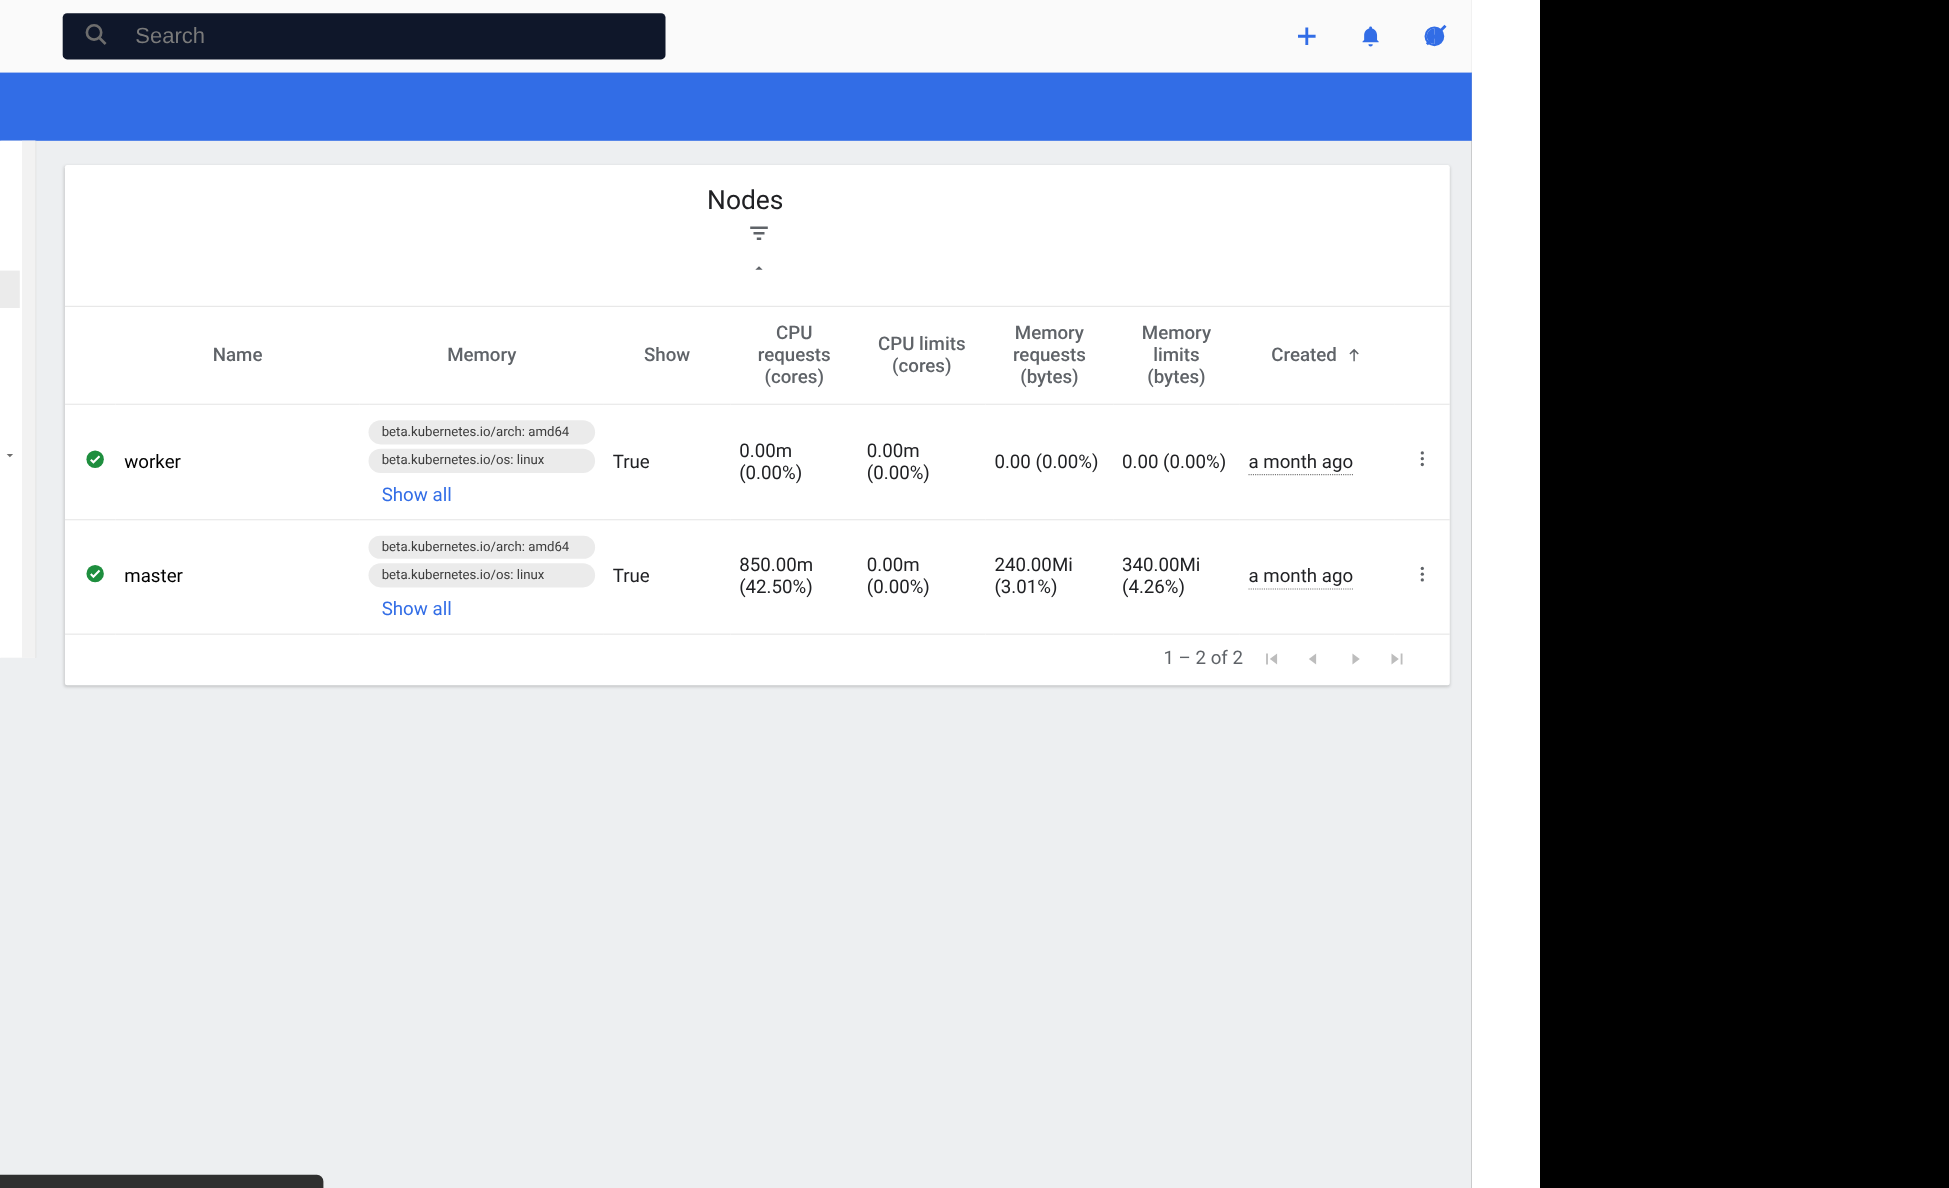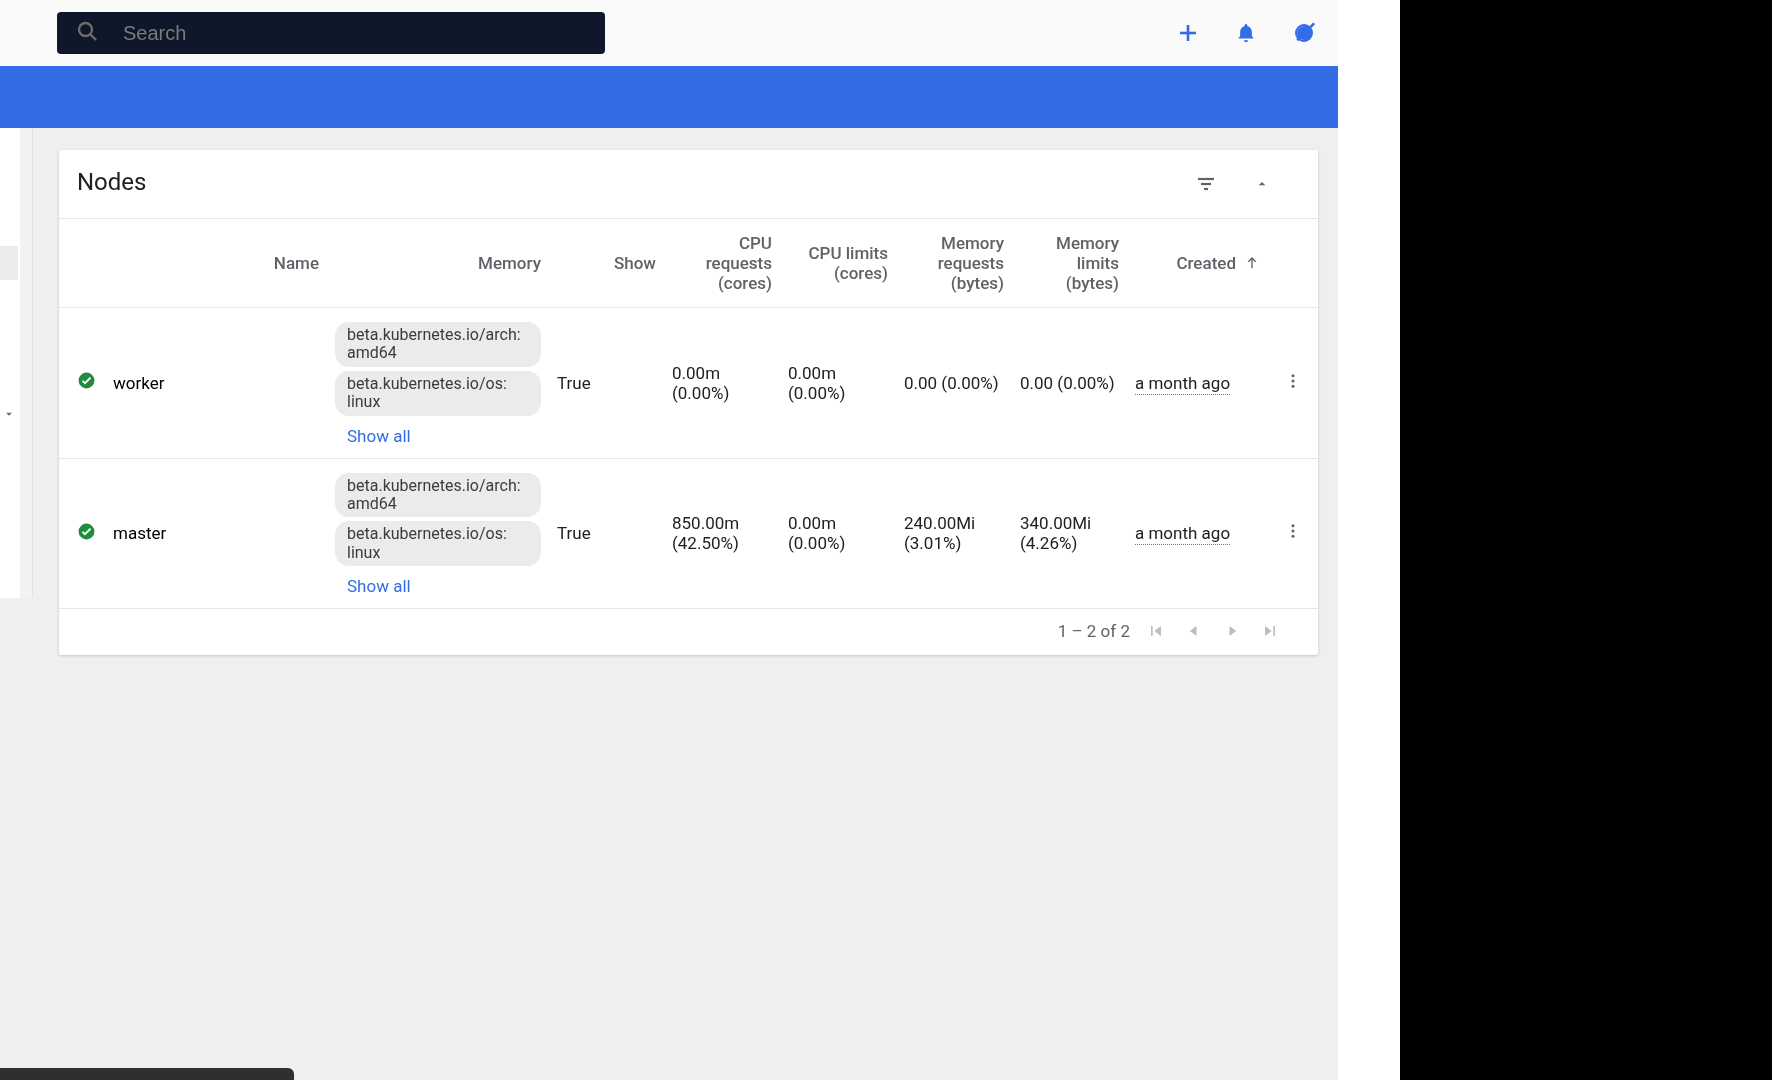--- a/index.html
+++ b/index.html
@@ -88,22 +88,24 @@
   .card {
     position: absolute;
     left: 59px; top: 150px;
     width: 1259px;
     background: #ffffff;
     border-radius: 2px;
     box-shadow: 0 1px 3px rgba(0,0,0,0.18);
   }
   .card-header {
     display: flex;
+    align-items: center;
     padding: 18px 40px 18px 18px;
     border-bottom: 1px solid #e6e6e6;
+    flex-direction: column;
   }
   .card-title {
     font-size: 24px;
     font-weight: 400;
     color: #202124;
   }
   .card-header-spacer { flex: 1; }
   .card-header-icon {
     width: 32px; height: 32px;
     display:flex; align-items:center; justify-content:center;
@@ -111,21 +113,21 @@
     margin-left: 24px;
   }
 
   
   table.nodes {
     width: 100%;
     border-collapse: collapse;
     table-layout: fixed;
   }
   table.nodes thead th {
-    text-align: right;
+    text-align: center;
     font-size: 17px;
     font-weight: 500;
     color: #5f6368;
     padding: 14px 8px;
     border-bottom: 1px solid #e6e6e6;
     vertical-align: middle;
   }
   table.nodes tbody td {
     font-size: 17px;
     color: #202124;
@@ -146,21 +148,21 @@
 
   .status-ok {
     width: 19px; height: 19px;
   }
   .node-link { color: #000000; cursor: pointer; }
   .chip {
     display: block;
     background: #ebebeb;
     border-radius: 14px;
     padding: 4px 12px;
-    font-size: 16px;
+    font-size: 12px;
     color: #3c3c3c;
     margin: 4px 0;
     max-width: 210px;
     word-break: break-word;
     line-height: 1.15;
   }
   .showall {
     color: #326de6;
     font-size: 17px;
     cursor: pointer;

